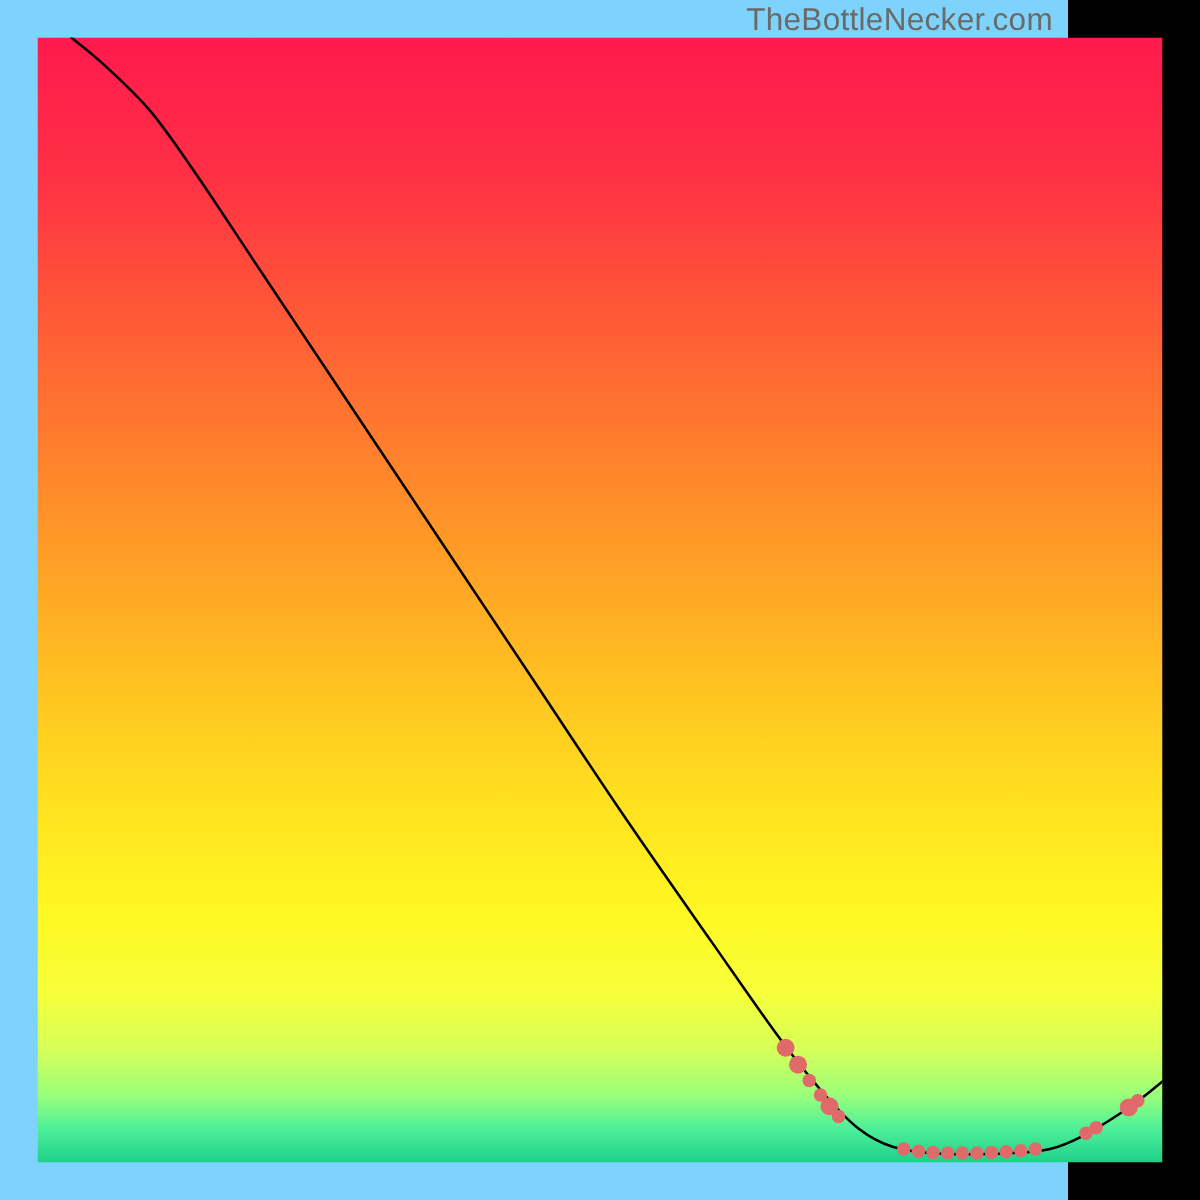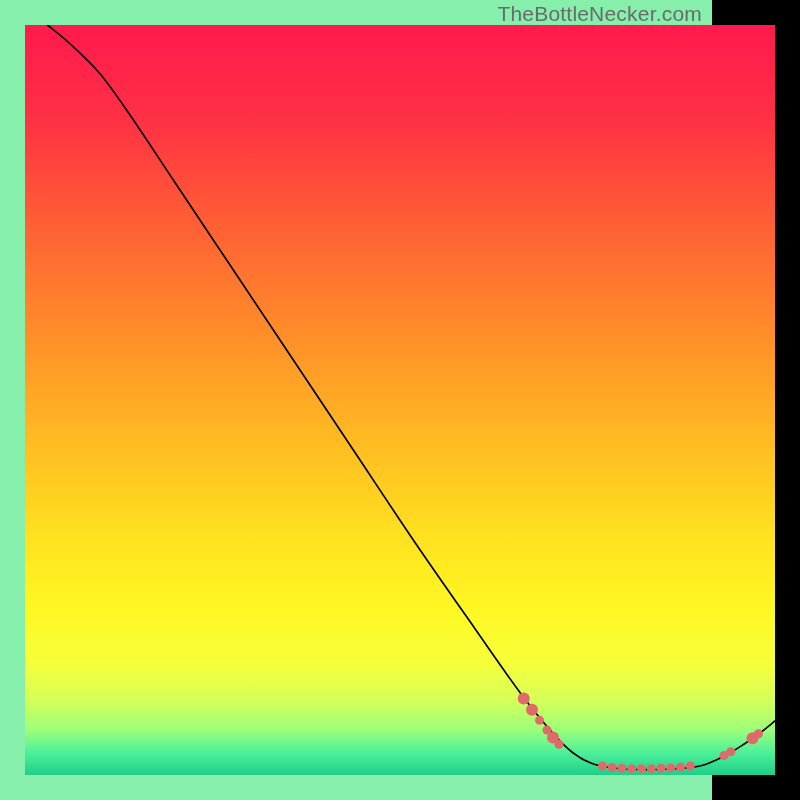--- a/index.html
+++ b/index.html
@@ -1,21 +1,21 @@
 <!DOCTYPE html>
 <html><head>
 <meta charset="utf-8">
 <style>
   * { margin: 0; padding: 0; box-sizing: border-box; }
   html, body { width: 800px; height: 800px; overflow: hidden; background: #000; }
   .frame {
     position: relative;
     width: 712px;
     height: 800px;
-    background: #86efac;
+    background: #7dd3fc;
   }
   .watermark {
     position: absolute;
     top: 2px;
     right: 10px;
     font-family: Arial, Helvetica, sans-serif;
     font-size: 21px;
     color: #6a6a6a;
     letter-spacing: 0.2px;
   }

